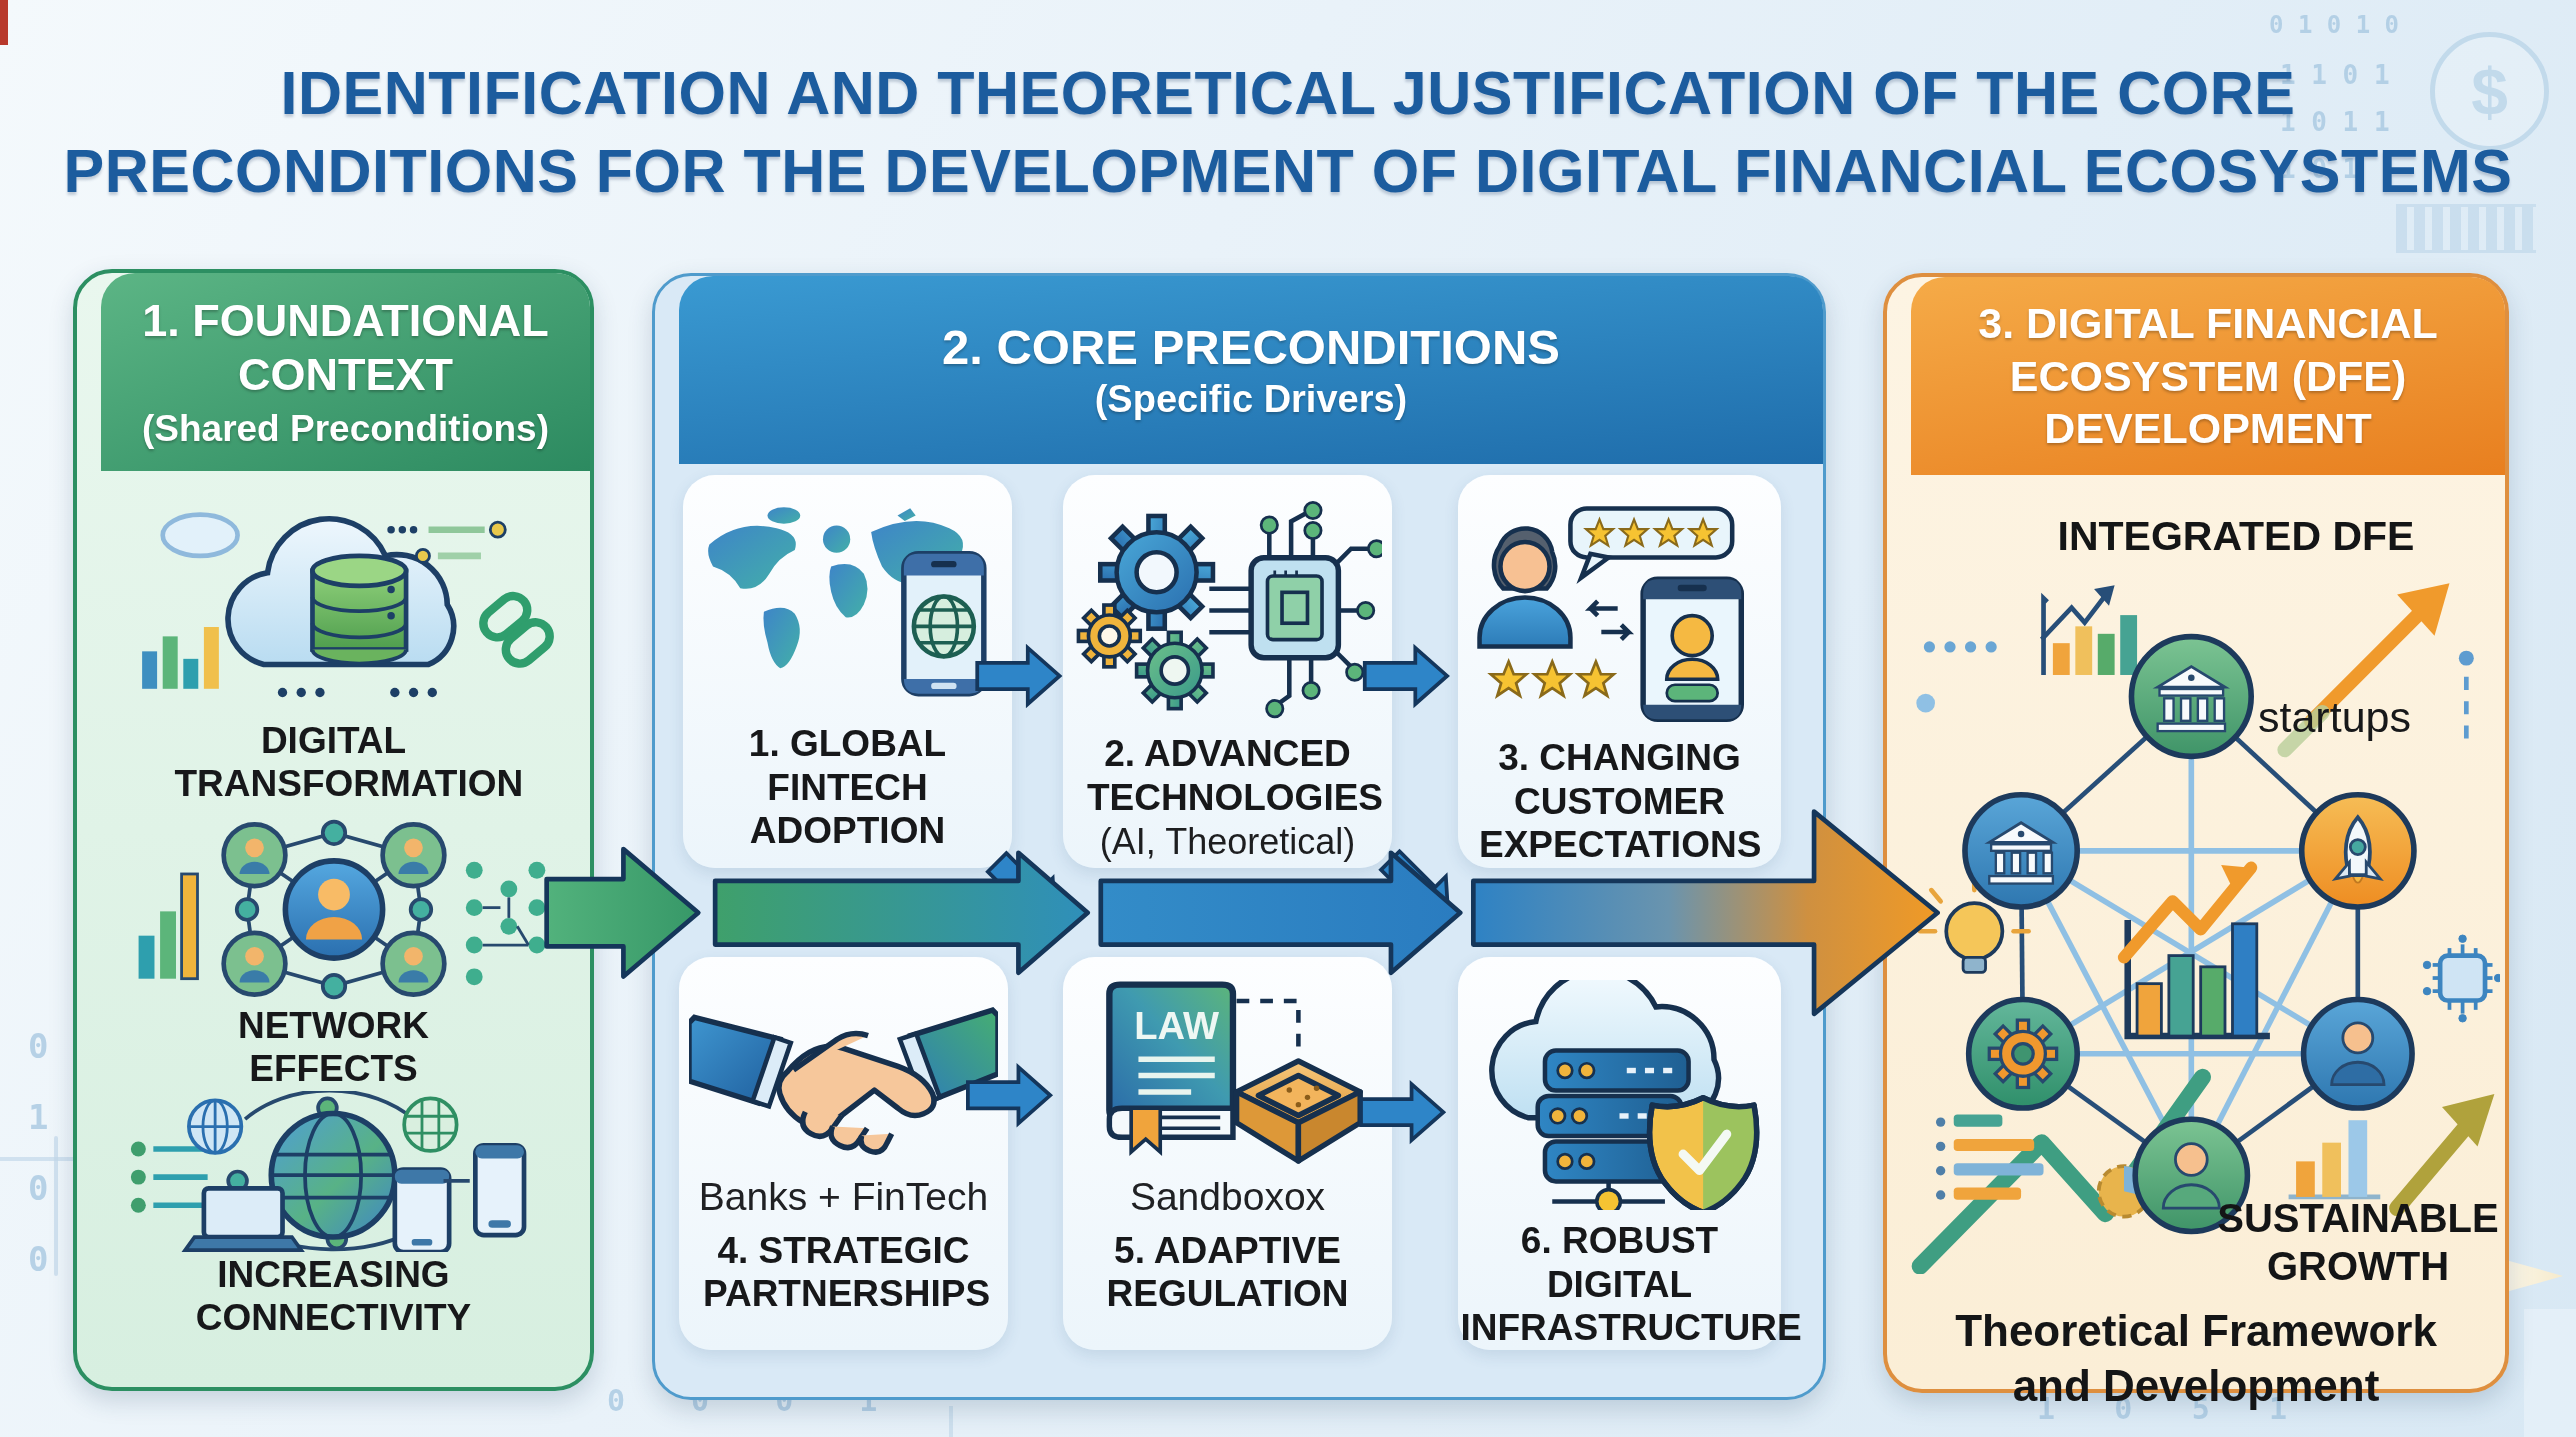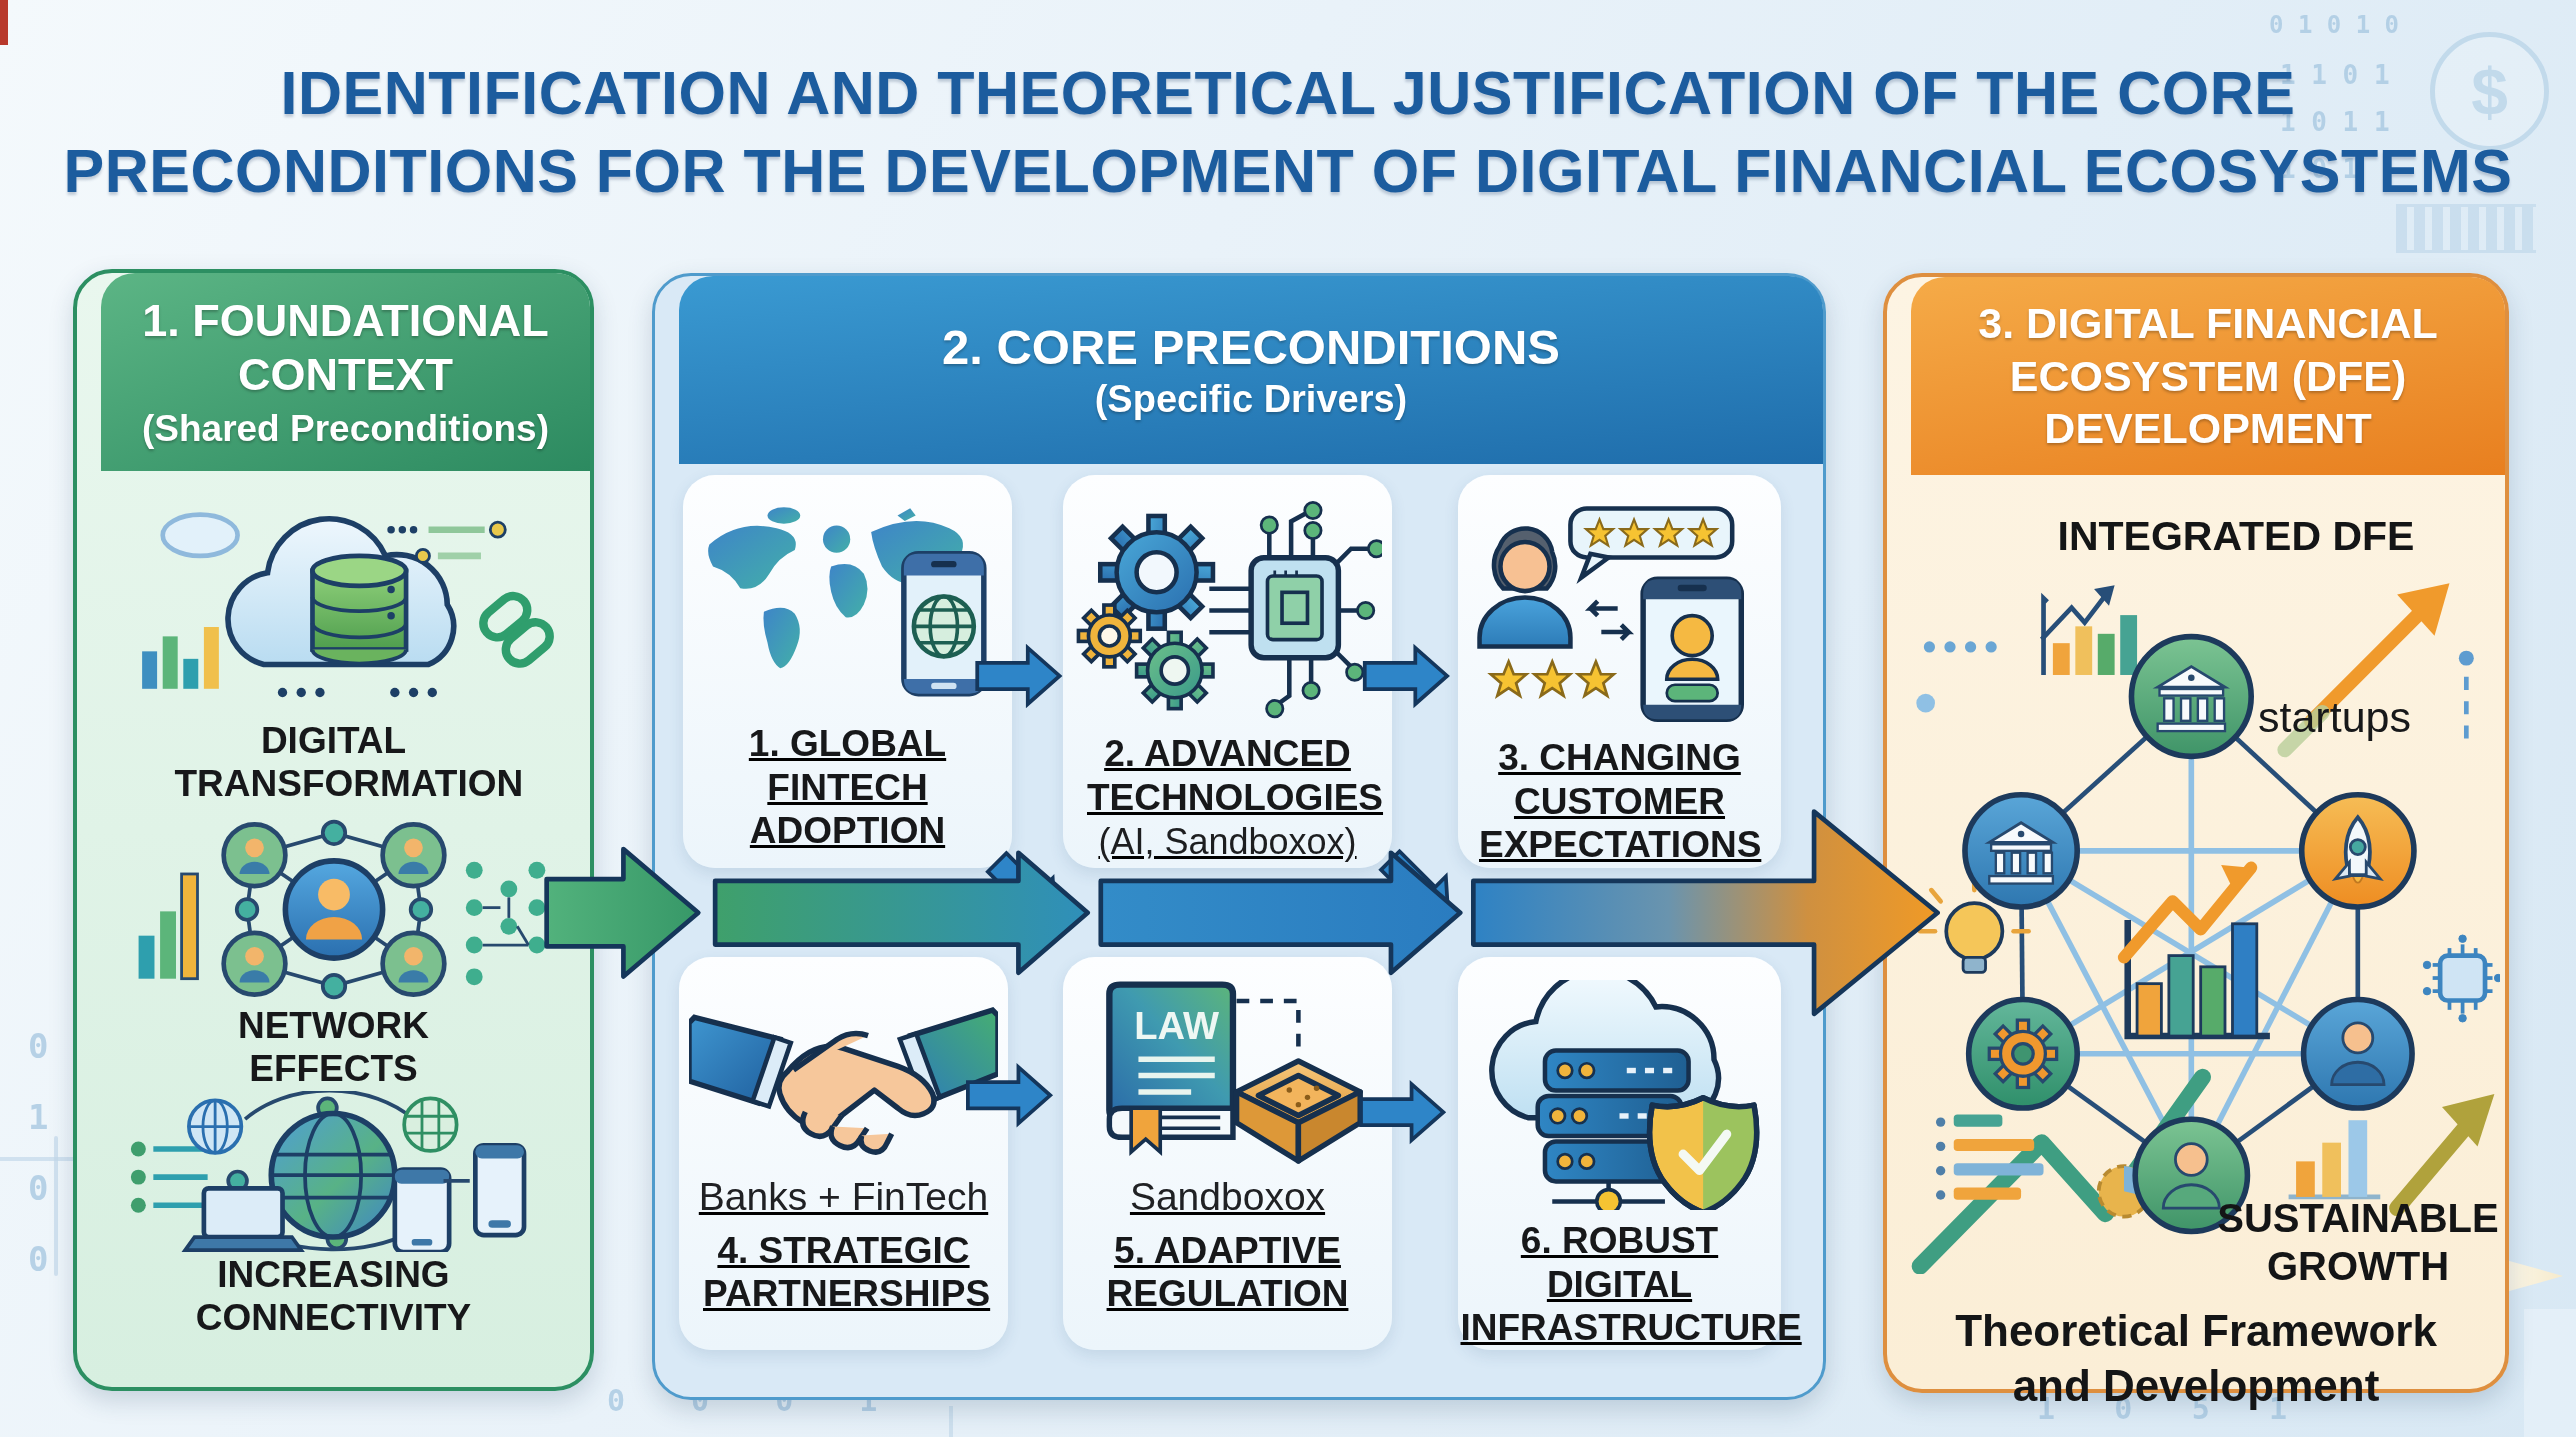--- a/index.html
+++ b/index.html
@@ -41,21 +41,21 @@
      font-size:37px;font-weight:bold;line-height:1.16;}
   .flabel span{display:inline-block;max-width:318px;}
   #panel-core{left:652px;top:273px;width:1168px;height:1121px;
      border:3.7px solid #4f9bcc;background:#d9e9f6;}
   #panel-core .phead{height:188px;background:linear-gradient(175deg,#3a9ad2,#1f6dab);}
   #panel-core .phead .t1{font-size:49px;font-weight:bold;}
   #panel-core .phead .t2{font-size:38px;font-weight:bold;margin-top:3.7px;}
   .card{position:absolute;width:329px;height:393px;border-radius:32px;
      background:linear-gradient(180deg,#fdfeff,#ecf5fb);
      box-shadow:0 5.6px 15px rgba(40,80,120,.12);
-     display:flex;flex-direction:column;align-items:center;padding-top:22.5px;box-sizing:border-box;text-decoration:underline;}
+     display:flex;flex-direction:column;align-items:center;padding-top:22.5px;box-sizing:border-box;}
   .card .label{margin-top:9.4px;text-align:center;color:#17181a;font-size:37px;
      font-weight:bold;line-height:1.18;max-width:281px;}
   .card .sublabel{text-align:center;color:#1d1e20;font-size:36px;font-weight:normal;margin-top:1.9px;}
   .card .caption{text-align:center;color:#202124;font-size:39px;font-weight:normal;margin-top:3.7px;}
   #panel-dfe{left:1883px;top:273px;width:618px;height:1112px;
      border:4.7px solid #de8f3f;background:linear-gradient(180deg,#fdf4e3,#fbeed6);}
   #panel-dfe .phead{height:198px;background:linear-gradient(170deg,#f5ab48,#e87f1f);}
   #panel-dfe .phead .t1{font-size:43px;font-weight:bold;line-height:1.22;max-width:505px;}
   #integrated-label{position:absolute;top:236px;left:0;width:100%;text-align:center;
      color:#141516;font-size:41px;font-weight:bold;padding-left:40px;}
@@ -397,21 +397,21 @@
         <rect x="196" y="62" width="96" height="110" rx="14" fill="#bfe0f0" stroke="#16304e" stroke-width="6"></rect>
         <rect x="214" y="82" width="60" height="70" rx="6" fill="#8fd0a8" stroke="#16304e" stroke-width="4"></rect>
         <rect x="230" y="100" width="28" height="34" fill="none" stroke="#16304e" stroke-width="4"></rect>
         <g stroke="#16304e" stroke-width="3">
             <line x1="222" y1="76" x2="222" y2="82"></line>
             <line x1="234" y1="76" x2="234" y2="82"></line>
             <line x1="246" y1="76" x2="246" y2="82"></line>
           </g>
       </svg>
       <div class="label">2. ADVANCED TECHNOLOGIES</div>
-      <div class="sublabel">(AI, Sandboxox)</div>
+      <div class="sublabel">(AI, Theoretical)</div>
     </div>
 
     <div class="card" style="left:803px;top:199px;width:323px;">
       <svg width="309" height="229" viewBox="0 0 340 245">
         <defs>
             <linearGradient id="shirtG" x1="0" y1="0" x2="0" y2="1">
           <stop offset="0" stop-color="#4aa3dc"></stop>
               <stop offset="1" stop-color="#2d7cb8"></stop>
             </linearGradient>
           </defs>

